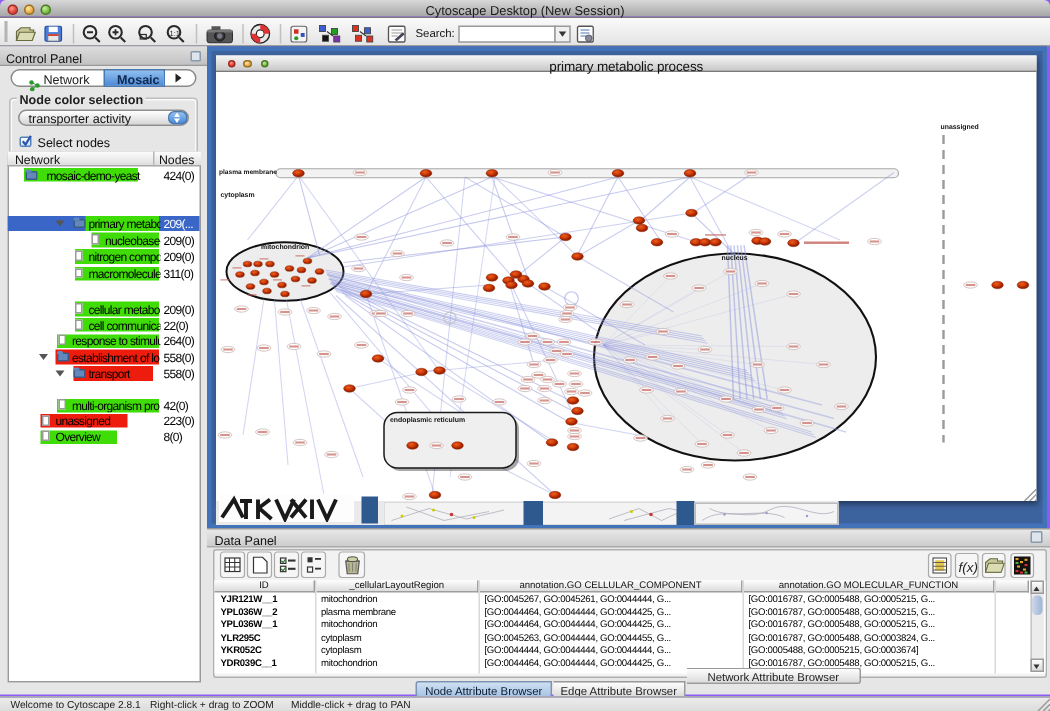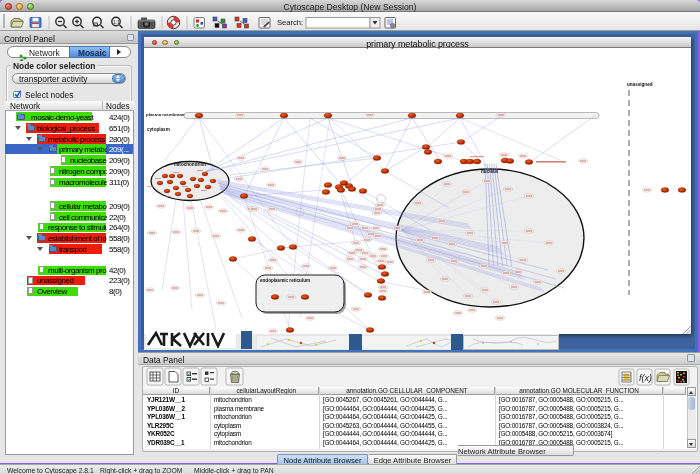--- a/index.html
+++ b/index.html
@@ -131,36 +131,20 @@
 <div class="abs" style="left:10px;top:102.4px;font-size:8.2px;color:#111">Network</div>
 <div class="abs" style="left:106px;top:102.4px;font-size:8.2px;color:#111">Nodes</div>
 <div class="abs" style="left:102px;top:101px;width:1px;height:10px;background:#b5b5b5"></div>
 <div class="abs" style="left:5px;top:111px;width:128px;height:343px;overflow:hidden">
 <div style="position:absolute;left:0;top:0.3px;width:129px;height:10.9px">
         <div style="position:absolute;left:11px;top:0.9px;width:76px;height:9.2px;background:#3fdc08"></div>
         <div style="position:absolute;left:12px;top:2.6px;width:8.4px;height:6.2px;background:#6288bd;border:0.5px solid #3c5a84;border-radius:1px"></div>
         <div style="position:absolute;left:12px;top:1.4px;width:4.4px;height:2px;background:#6288bd;border-radius:1px 1px 0 0"></div>
         <div style="position:absolute;left:26px;top:1.3px;width:66px;font-size:8px;letter-spacing:-0.45px;color:#000;white-space:nowrap;overflow:hidden">mosaic-demo-yeast</div>
         <div style="position:absolute;left:104px;top:1.3px;font-size:8px;letter-spacing:-0.45px;color:#000;white-space:nowrap">424(0)</div>
-      </div>
-      <div style="position:absolute;left:0;top:11.5px;width:129px;height:10.9px">
-        <div style="position:absolute;left:21px;top:0.9px;width:73px;height:9.2px;background:#ee1c0c"></div>
-        <div style="position:absolute;left:10px;top:3.4px;width:0;height:0;border-left:3.4px solid transparent;border-right:3.4px solid transparent;border-top:4.6px solid #555"></div>
-        <div style="position:absolute;left:22px;top:2.6px;width:8.4px;height:6.2px;background:#6288bd;border:0.5px solid #3c5a84;border-radius:1px"></div>
-        <div style="position:absolute;left:22px;top:1.4px;width:4.4px;height:2px;background:#6288bd;border-radius:1px 1px 0 0"></div>
-        <div style="position:absolute;left:32px;top:1.3px;width:63px;font-size:8px;letter-spacing:-0.45px;color:#000;white-space:nowrap;overflow:hidden">biological_process</div>
-        <div style="position:absolute;left:104px;top:1.3px;font-size:8px;letter-spacing:-0.45px;color:#000;white-space:nowrap">651(0)</div>
-      </div>
-      <div style="position:absolute;left:0;top:22.6px;width:129px;height:10.9px">
-        <div style="position:absolute;left:32px;top:0.9px;width:69px;height:9.2px;background:#ee1c0c"></div>
-        <div style="position:absolute;left:21px;top:3.4px;width:0;height:0;border-left:3.4px solid transparent;border-right:3.4px solid transparent;border-top:4.6px solid #555"></div>
-        <div style="position:absolute;left:33px;top:2.6px;width:8.4px;height:6.2px;background:#6288bd;border:0.5px solid #3c5a84;border-radius:1px"></div>
-        <div style="position:absolute;left:33px;top:1.4px;width:4.4px;height:2px;background:#6288bd;border-radius:1px 1px 0 0"></div>
-        <div style="position:absolute;left:43px;top:1.3px;width:59px;font-size:8px;letter-spacing:-0.45px;color:#000;white-space:nowrap;overflow:hidden">metabolic process</div>
-        <div style="position:absolute;left:104px;top:1.3px;font-size:8px;letter-spacing:-0.45px;color:#000;white-space:nowrap">280(0)</div>
       </div>
       <div style="position:absolute;left:0;top:32.6px;width:129px;height:10.9px">
         <div style="position:absolute;left:0;top:0.6px;width:129px;height:9.6px;background:#3a66c8"></div>
         <div style="position:absolute;left:52px;top:0.9px;width:49px;height:9.2px;background:#3fdc08"></div>
         <div style="position:absolute;left:32px;top:3.4px;width:0;height:0;border-left:3.4px solid transparent;border-right:3.4px solid transparent;border-top:4.6px solid #555"></div>
         <div style="position:absolute;left:44px;top:2.6px;width:8.4px;height:6.2px;background:#6288bd;border:0.5px solid #3c5a84;border-radius:1px"></div>
         <div style="position:absolute;left:44px;top:1.4px;width:4.4px;height:2px;background:#6288bd;border-radius:1px 1px 0 0"></div>
         <div style="position:absolute;left:54px;top:1.3px;width:48px;font-size:8px;letter-spacing:-0.45px;color:#000;white-space:nowrap;overflow:hidden">primary metabo</div>
         <div style="position:absolute;left:104px;top:1.3px;font-size:8px;letter-spacing:-0.45px;color:#fff;white-space:nowrap">209(...</div>
       </div>
@@ -977,21 +961,21 @@
 
 <div class="abs" style="left:687px;top:387px;width:9px;height:61px;background:#ececec;border-left:1px solid #c5c5c5"></div>
 <div class="abs" style="left:687px;top:387px;width:9px;height:9px;background:linear-gradient(#fdfdfd,#d8d8d8);border:1px solid #9a9a9a"></div>
 <div class="abs" style="left:689px;top:390.5px;width:0;height:0;border-left:2.4px solid transparent;border-right:2.4px solid transparent;border-bottom:3.4px solid #333"></div>
 <div class="abs" style="left:687px;top:439px;width:9px;height:9px;background:linear-gradient(#fdfdfd,#d8d8d8);border:1px solid #9a9a9a"></div>
 <div class="abs" style="left:689px;top:442.5px;width:0;height:0;border-left:2.4px solid transparent;border-right:2.4px solid transparent;border-top:3.4px solid #333"></div>
 <div class="abs" style="left:688px;top:397px;width:7px;height:13px;background:linear-gradient(90deg,#cdd8ea,#9fb4d4);border-radius:3px"></div>
 
 <div class="abs" style="left:277px;top:453.5px;width:91px;height:11px;background:linear-gradient(#cfe0f2,#a8c4e4);border:1px solid #7a93b5;border-radius:2px 0 0 2px;font-size:7.6px;text-align:center;line-height:11px;color:#0a1a30">Node Attribute Browser</div>
 <div class="abs" style="left:369px;top:453.5px;width:88px;height:11px;background:linear-gradient(#fdfdfd,#dcdcdc);border:1px solid #9a9a9a;border-left:none;font-size:7.6px;text-align:center;line-height:11px;color:#222">Edge Attribute Browser</div>
-<div class="abs" style="left:458px;top:445px;width:116px;height:11px;background:linear-gradient(#fdfdfd,#dcdcdc);border:1px solid #9a9a9a;border-left:none;border-radius:0 2px 2px 0;font-size:7.6px;line-height:11px;color:#222">Network Attribute Browser</div>
+<div class="abs" style="left:458px;top:445px;width:116px;height:11px;background:linear-gradient(#fdfdfd,#dcdcdc);border:1px solid #9a9a9a;border-left:none;border-radius:0 2px 2px 0;font-size:7.6px;text-align:center;line-height:11px;color:#222">Network Attribute Browser</div>
 
 <div class="abs" style="left:0;top:464px;width:700px;height:10px;background:linear-gradient(#ececec,#dcdcdc);border-top:1px solid #a8a8a8"></div>
 <div class="abs" style="left:7px;top:466.6px;font-size:6.8px;color:#222">Welcome to Cytoscape 2.8.1</div>
 <div class="abs" style="left:100px;top:466.6px;font-size:6.8px;color:#222">Right-click + drag to ZOOM</div>
 <div class="abs" style="left:194px;top:466.6px;font-size:6.8px;color:#222">Middle-click + drag to PAN</div>
 <svg class="abs" style="left:690px;top:464px" width="10" height="10">
       <g stroke="#999" stroke-width="1">
         <line x1="10" y1="2" x2="2" y2="10"></line>
         <line x1="10" y1="5.5" x2="5.5" y2="10"></line>
         <line x1="10" y1="9" x2="9" y2="10"></line>

